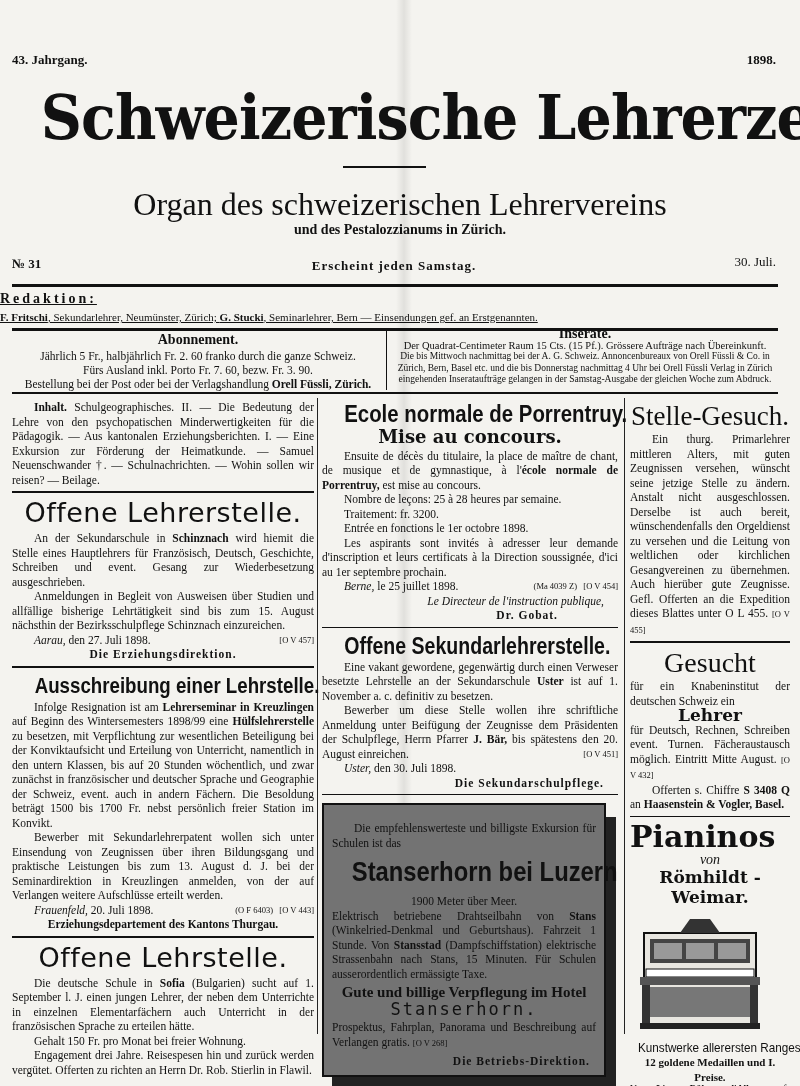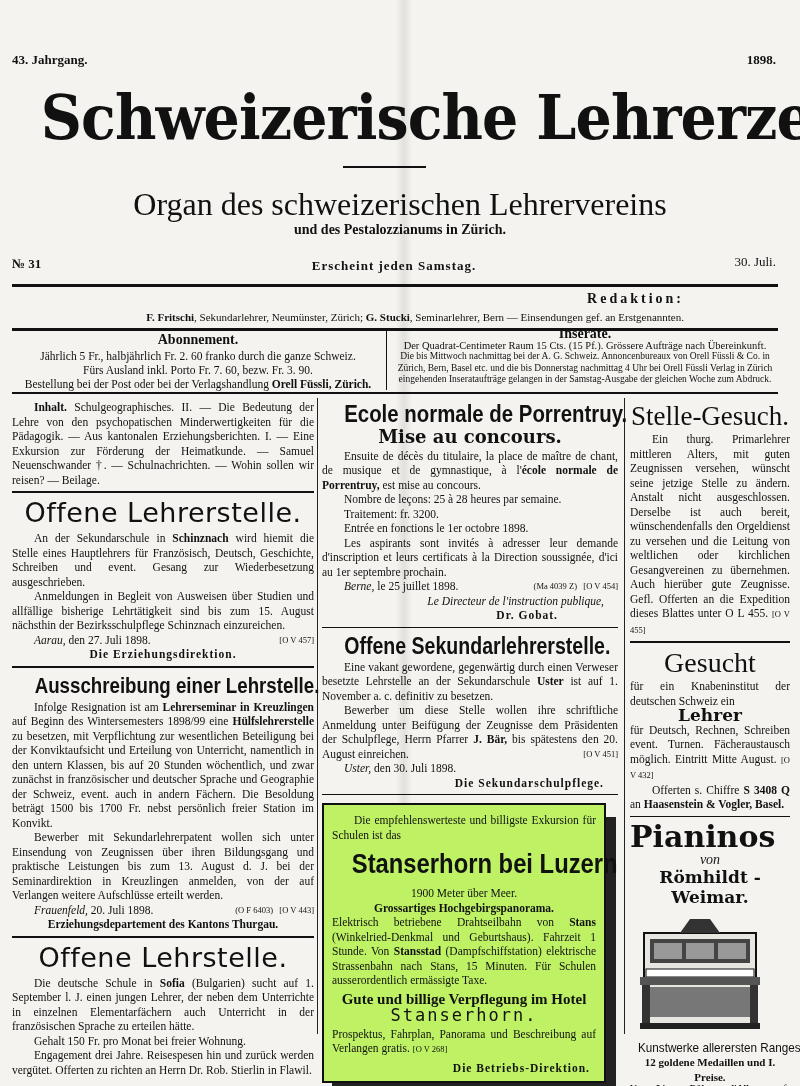--- a/index.html
+++ b/index.html
@@ -8,21 +8,21 @@
   .top-row{position:absolute;top:52px;left:12px;width:764px;display:flex;justify-content:space-between;font-weight:bold;font-size:13px;}
   .masthead{position:absolute;top:82px;left:10px;width:770px;text-align:center;font-family:"DejaVu Serif","Liberation Serif",serif;font-weight:bold;font-size:62px;letter-spacing:-1px;transform:scaleX(0.92);transform-origin:center;line-height:72px;white-space:nowrap;}
   .short-rule{position:absolute;top:166px;left:343px;width:83px;height:2px;background:#111;}
   .organ{position:absolute;top:186px;left:0;width:800px;text-align:center;font-size:32px;}
   .und{position:absolute;top:222px;left:0;width:800px;text-align:center;font-size:14px;font-weight:bold;}
   .issue-row{position:absolute;top:254px;left:12px;width:764px;font-size:13px;}
   .issue-row .num{position:absolute;left:0;top:2px;font-weight:bold;}
   .issue-row .appears{position:absolute;left:0;width:764px;text-align:center;top:4px;font-weight:bold;letter-spacing:1px;}
   .issue-row .date{position:absolute;right:0;top:0;}
   .rule-thick{position:absolute;left:12px;width:766px;height:3px;background:#111;}
-  .redaktion{position:absolute;top:291px;left:0;width:684px;text-align:right;}
+  .redaktion{position:absolute;top:291px;left:0;width:684px;text-align:left;text-decoration:underline;}
   .redaktion .h{font-weight:bold;font-size:14px;letter-spacing:3px;}
   .redaktion .p{font-size:11px;margin-top:4px;}
   .abo{position:absolute;top:333px;left:12px;width:372px;text-align:center;font-size:11.5px;line-height:14px;}
   .abo .h{font-weight:bold;font-size:14px;margin-bottom:2px;}
   .vsep{position:absolute;top:330px;left:386px;width:1px;height:60px;background:#111;}
   .ins{position:absolute;top:328px;left:392px;width:386px;text-align:center;font-size:9.5px;line-height:11.5px;}
   .ins .h{font-weight:bold;font-size:14px;}
   .ins .l1{font-size:10.5px;}
   .col{position:absolute;font-size:11.5px;line-height:14.5px;}
   .col p{margin:0;text-align:justify;}
@@ -34,21 +34,21 @@
   .hr{height:2px;background:#111;margin:4px 0;}
   .hr-thin{height:1px;background:#111;margin:4px 0;}
   .big{font-family:"DejaVu Sans","Liberation Sans",sans-serif;font-size:27px;text-align:center;letter-spacing:0.5px;line-height:32px;margin:2px 0;}
   .big-cond{font-family:"Liberation Sans","DejaVu Sans",sans-serif;font-weight:bold;font-size:22px;text-align:center;transform:scaleX(0.85);line-height:28px;white-space:nowrap;}
   .big-serif{font-family:"Liberation Serif",serif;font-size:27px;text-align:center;line-height:32px;}
   .sig{text-align:center;font-weight:bold;letter-spacing:1px;}
   .right{text-align:right;}
   .ref{font-size:8.5px;}
   .it{font-style:italic;}
   .b{font-weight:bold;}
-  .stans{position:relative;border:2px solid #111;margin:8px 12px 0 0;padding:8px 8px 6px 8px;background:#bef264;box-shadow:10px 14px 0 #222;}
+  .stans{position:relative;border:2px solid #111;margin:8px 12px 0 0;padding:16px 8px 6px 8px;background:#737373;box-shadow:10px 14px 0 #222;}
   .stans .title{font-family:"Liberation Sans",sans-serif;font-weight:bold;font-size:28px;text-align:center;transform:scaleX(0.85);white-space:nowrap;line-height:36px;margin:4px 0;}
   .center{text-align:center;}
   .piano-title{font-family:"DejaVu Serif",serif;font-weight:bold;font-size:30px;line-height:32px;}
   .piano-sub{font-family:"DejaVu Serif",serif;font-weight:bold;font-size:17px;text-align:center;line-height:20px;}
   .piano-img{margin:6px auto 4px auto;width:140px;height:120px;}
   .small{font-size:9.5px;line-height:11.5px;}
 </style>
 </head>
 <body>
 
@@ -145,21 +145,20 @@
   <p class="ind"><span>Eine vakant gewordene, gegenwärtig durch einen Verweser besetzte Lehrstelle an der Sekundarschule </span><b>Uster</b><span> ist auf 1. November a. c. definitiv zu besetzen.</span></p>
   <p class="ind"><span>Bewerber um diese Stelle wollen ihre schriftliche Anmeldung unter Beifügung der Zeugnisse dem Präsidenten der Schulpflege, Herrn Pfarrer </span><b>J. Bär,</b><span> bis spätestens den 20. August einreichen.</span> <span class="ref" style="float:right;">[O V 451]</span></p>
   <p class="ind"><span class="it">Uster,</span><span> den 30. Juli 1898.</span></p>
   <div class="right sig" style="padding-right:14px;">Die Sekundarschulpflege.</div>
   <div class="hr-thin"></div>
 
   <div class="stans">
     <p class="ind">Die empfehlenswerteste und billigste Exkursion für Schulen ist das</p>
     <div class="title">Stanserhorn bei Luzern</div>
     <div class="center">1900 Meter über Meer.</div>
-    <div class="center b">Grossartiges Hochgebirgspanorama.</div>
     <p><span>Elektrisch betriebene Drahtseilbahn von </span><b>Stans</b><span> (Winkelried-Denkmal und Geburtshaus). Fahrzeit 1 Stunde. Von </span><b>Stansstad</b><span> (Dampfschiffstation) elektrische Strassenbahn nach Stans, 15 Minuten. Für Schulen ausserordentlich ermässigte Taxe.</span></p>
     <div class="center b" style="font-size:15px;margin-top:4px;">Gute und billige Verpflegung im Hotel</div>
     <div class="center" style="font-family:'DejaVu Sans Mono',monospace;font-size:17px;letter-spacing:2px;margin:2px 0 4px 0;">Stanserhorn.</div>
     <p class="center"><span>Prospektus, Fahrplan, Panorama und Beschreibung auf Verlangen gratis.</span> <span class="ref">[O V 268]</span></p>
     <div class="right sig" style="margin-top:4px;padding-right:6px;">Die Betriebs-Direktion.</div>
   </div>
 </div>
 
 <div class="col c3">
   <div class="big-serif">Stelle-Gesuch.</div>

